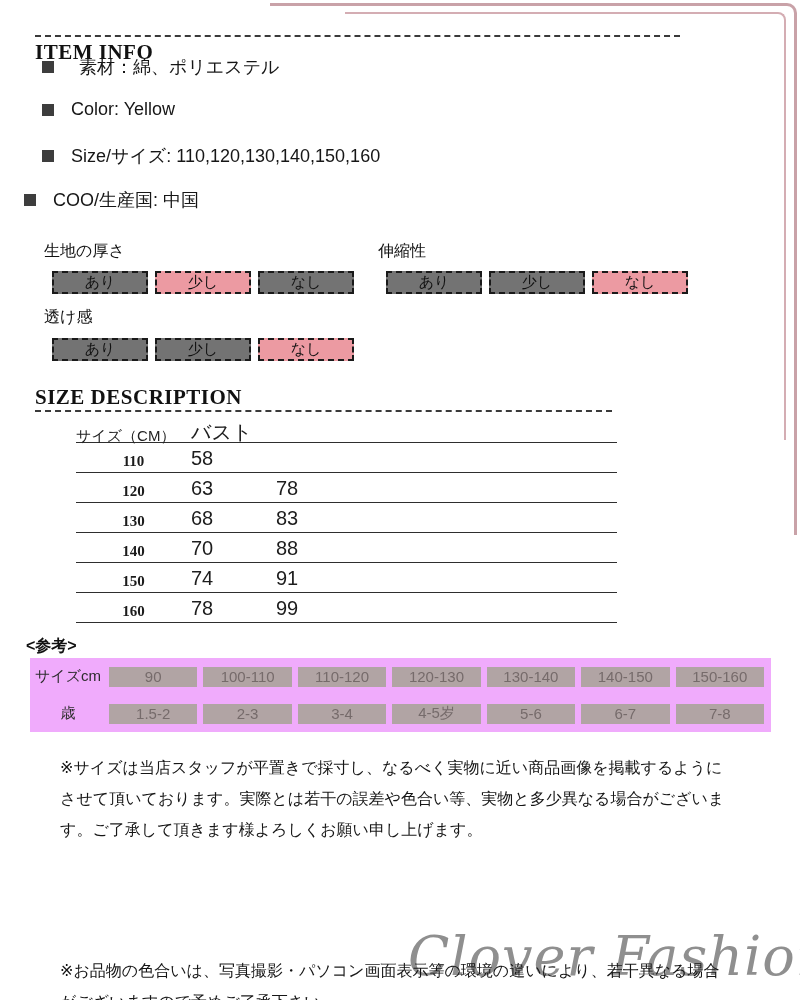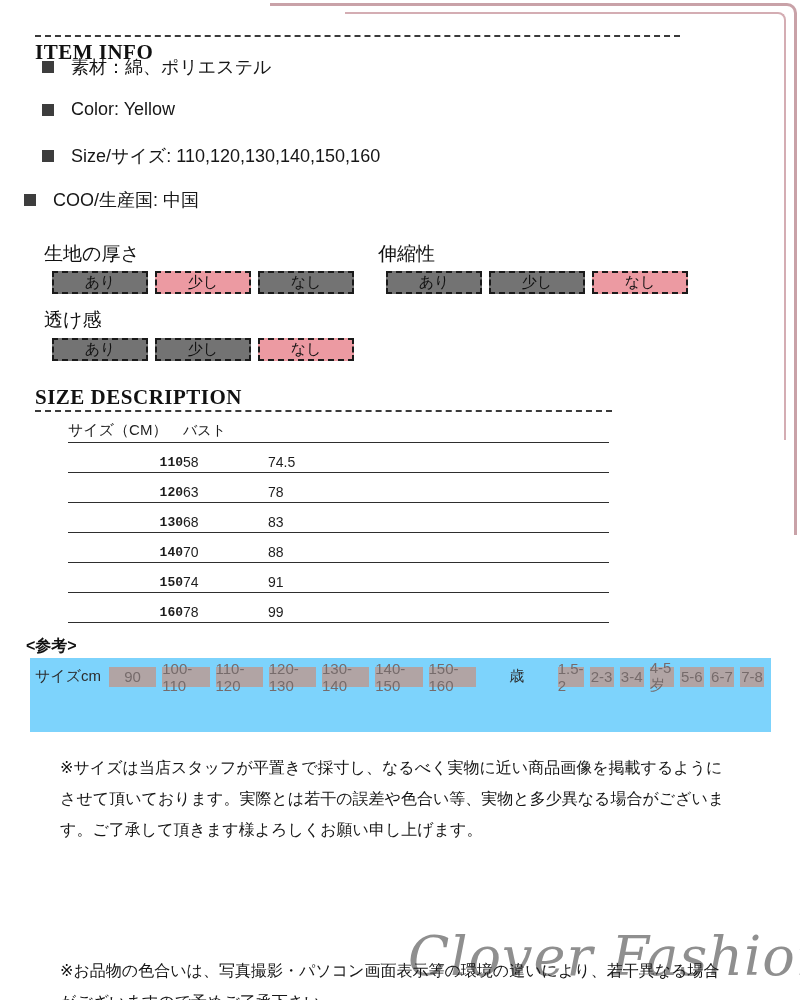--- a/index.html
+++ b/index.html
@@ -31,50 +31,50 @@
   .section-title {
     font-family:"Liberation Serif","DejaVu Serif",serif;
     font-weight:bold; font-size:21px; letter-spacing:0.5px; color:#111;
   }
   .dashed-rule { border-bottom:2px dashed #3a3a3a; height:0; }
 
   .bullet-row { display:flex; align-items:center; }
   .bullet-sq { width:12px; height:12px; background:#3d3d3d; margin-right:17px; flex:0 0 auto; }
   .bullet-text { font-size:18px; color:#161616; }
 
-  .attr-label { font-size:19px; color:#111; }
+  .attr-label { font-size:16px; color:#111; }
   .opts { display:flex; }
   .opt {
     width:96px; height:23px; margin-right:7px;
     border:2px dashed #1a1a1a;
     font-size:15px; color:#111;
     display:flex; align-items:center; justify-content:center;
     background:#737373;
   }
   .opt.selected { background:#ec9aa2; }
 
   
-  .size-table { left:68px; top:419px; width:541px; }
+  .size-table { left:76px; top:419px; width:541px; }
   .srow {
     display:grid; grid-template-columns:115px 85px 1fr;
     align-items:end;
     border-bottom:1.5px solid #2e2e2e;
     height:30px; padding-bottom:2px;
   }
   .srow.header { height:24px; font-size:15px; color:#222; }
-  .srow .c0 { text-align:right; font-family:Liberation Mono, monospace; font-weight:bold; font-size:13px; }
+  .srow .c0 { text-align:center; font-family:Liberation Serif, serif; font-weight:bold; font-size:15px; }
   .srow.header .c0 { text-align:left; font-family:"Liberation Sans","DejaVu Sans",sans-serif; font-weight:normal; font-size:15px; }
-  .srow .c1, .srow .c2 { font-size:14px; color:#1d1d1d; }
+  .srow .c1, .srow .c2 { font-size:20px; color:#1d1d1d; }
 
   
   .ref-title { font-size:16px; font-weight:bold; color:#111; }
   .ref-table {
     left:30px; top:658px; width:741px; height:74px;
-    background:#7dd3fc; padding:5px 4px 5px 0;
-    display:flex; flex-direction:row; justify-content:space-between;
+    background:#f0abfc; padding:5px 4px 5px 0;
+    display:flex; flex-direction:column; justify-content:space-between;
   }
   .ref-row { display:flex; align-items:center; height:27px; }
   .ref-label {
     flex:0 0 76px; text-align:center;
     font-size:15px; color:#2c2c2c;
   }
   .ref-cell {
     flex:1 1 0; margin:8px 3px; height:20px;
     background:#b1a4a4; color:#766b6b;
     font-size:15px;
@@ -95,21 +95,21 @@
 </style>
 </head>
 <body>
 
 <div class="abs frame-outer"></div>
 <div class="abs frame-inner"></div>
 
 <div class="abs section-title" style="left:35px; top:8px;margin-top:32px;">ITEM INFO</div>
 <div class="abs dashed-rule" style="left:35px; top:35px; width:645px;"></div>
 
-<div class="abs bullet-row" style="left:42px; top:55px;">
+<div class="abs bullet-row" style="left:42px; top:55px;gap:8px;">
   <span class="bullet-sq"></span>
   <span class="bullet-text">素材：綿、ポリエステル</span>
 </div>
 <div class="abs bullet-row" style="left:42px; top:99px;">
   <span class="bullet-sq"></span>
   <span class="bullet-text">Color: Yellow</span>
 </div>
 <div class="abs bullet-row" style="left:42px; top:144px;">
   <span class="bullet-sq"></span>
   <span class="bullet-text">Size/サイズ: 110,120,130,140,150,160</span>
@@ -144,21 +144,20 @@
 <div class="abs dashed-rule" style="left:35px; top:410px; width:577px;"></div>
 
 <div class="abs size-table">
   <div class="srow header">
     <div class="c0">サイズ（CM）</div>
     <div class="c1">バスト</div>
   </div>
   <div class="srow">
     <div class="c0">110</div>
     <div class="c1">58</div>
-    <div class="c2">74.5</div>
   </div>
   <div class="srow">
     <div class="c0">120</div>
     <div class="c1">63</div>
     <div class="c2">78</div>
   </div>
   <div class="srow">
     <div class="c0">130</div>
     <div class="c1">68</div>
     <div class="c2">83</div>

